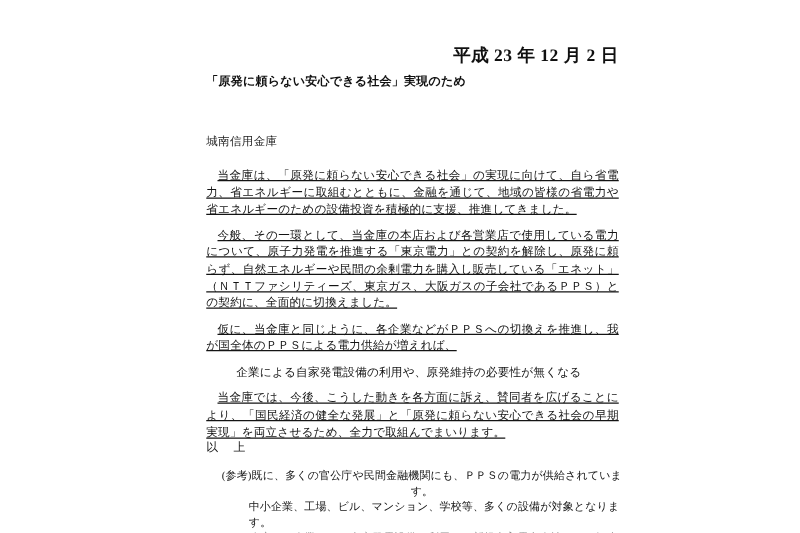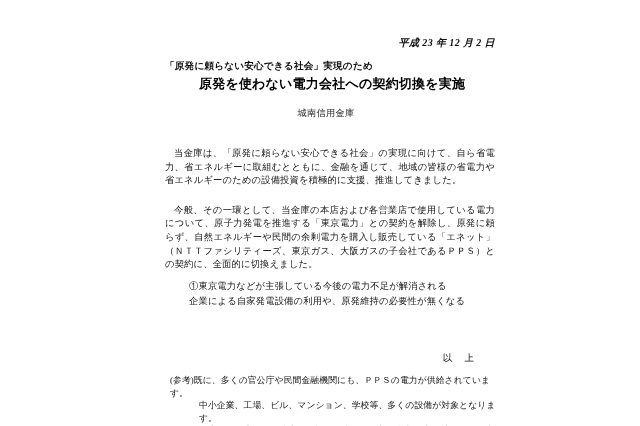--- a/index.html
+++ b/index.html
@@ -29,25 +29,24 @@
     top: 0;
     width: 330px;
   }
 
   .date-line {
     position: absolute;
     left: 0;
     top: 36px;
     width: 330px;
     text-align: right;
-    font-size: 10px;
+    font-size: 14px;
     font-weight: bold;
     letter-spacing: 0.4px;
     color: #101010;
-    font-style: italic;
   }
 
   .title-block {
     position: absolute;
     left: 0;
     top: 60px;
     width: 330px;
   }
   .title-sub {
     font-size: 9.6px;
@@ -65,67 +64,67 @@
     line-height: 1.25;
     margin: 0;
     padding-left: 34px;
   }
 
   .org-line {
     position: absolute;
     left: 0;
     top: 107px;
     width: 330px;
-    text-align: center;
+    text-align: left;
     font-size: 9.2px;
     color: #1a1a1a;
     letter-spacing: 0.3px;
     padding-right: 8px;
     box-sizing: border-box;
   }
 
   .body-block {
     position: absolute;
     left: 0;
     top: 131px;
     width: 330px;
   }
   .para {
     font-size: 9.3px;
     line-height: 13.6px;
     color: #141414;
-    margin: 16px 0 7px 0;
+    margin: 4px 0 7px 0;
     text-align: justify;
     text-justify: inter-character;
     letter-spacing: 0.15px;
     text-indent: 9px;
+    text-decoration: underline;
   }
   .para.no-indent {
     text-indent: 0;
   }
   .list {
     margin: 0 0 6px 0;
     padding: 0;
     list-style: none;
   }
   .list-item {
     font-size: 9.3px;
     line-height: 15.5px;
     color: #141414;
     letter-spacing: 0.15px;
     padding-left: 24px;
     margin: 0;
   }
 
   .closing {
     position: absolute;
-    left: 10px;
+    left: 0;
     top: 352px;
     width: 330px;
-    text-align: right;
     font-size: 9.5px;
     color: #141414;
     letter-spacing: 0.3px;
     padding-right: 26px;
     box-sizing: border-box;
   }
   .closing span { letter-spacing: 5px; }
 
   .note-block {
     position: absolute;
@@ -137,46 +136,47 @@
     font-size: 8.8px;
     line-height: 12.6px;
     color: #141414;
     letter-spacing: 0.1px;
     margin: 0;
     padding-left: 34px;
     text-indent: 0;
   }
   .note-line.first {
     padding-left: 5px;
+    text-align: center;
   }
 </style>
 </head>
 <body>
 
 <div class="page">
   <div class="content">
 
     <div class="date-line">平成 23 年 12 月 2 日</div>
 
     <div class="title-block">
       <p class="title-sub">「原発に頼らない安心できる社会」実現のため</p>
-      <p class="title-main">原発を使わない電力会社への契約切換を実施</p>
     </div>
 
     <div class="org-line">城南信用金庫</div>
 
     <div class="body-block">
       <p class="para">当金庫は、「原発に頼らない安心できる社会」の実現に向けて、自ら省電力、省エネルギーに取組むとともに、金融を通じて、地域の皆様の省電力や省エネルギーのための設備投資を積極的に支援、推進してきました。</p>
       <p class="para">今般、その一環として、当金庫の本店および各営業店で使用している電力について、原子力発電を推進する「東京電力」との契約を解除し、原発に頼らず、自然エネルギーや民間の余剰電力を購入し販売している「エネット」（ＮＴＴファシリティーズ、東京ガス、大阪ガスの子会社であるＰＰＳ）との契約に、全面的に切換えました。</p>
+      <p class="para">仮に、当金庫と同じように、各企業などがＰＰＳへの切換えを推進し、我が国全体のＰＰＳによる電力供給が増えれば、</p>
 
       <ul class="list">
-        <li class="list-item">①東京電力などが主張している今後の電力不足が解消される</li>
         <li class="list-item">企業による自家発電設備の利用や、原発維持の必要性が無くなる</li>
       </ul>
 
+      <p class="para">当金庫では、今後、こうした動きを各方面に訴え、賛同者を広げることにより、「国民経済の健全な発展」と「原発に頼らない安心できる社会の早期実現」を両立させるため、全力で取組んでまいります。</p>
     </div>
 
     <div class="closing">
       <span>以 上</span>
     </div>
 
     <div class="note-block">
       <p class="note-line first">(参考)既に、多くの官公庁や民間金融機関にも、ＰＰＳの電力が供給されています。</p>
       <p class="note-line">中小企業、工場、ビル、マンション、学校等、多くの設備が対象となります。</p>
       <p class="note-line">政府も、企業による自家発電設備の利用や、新規参入電力会社による卸売り</p>

